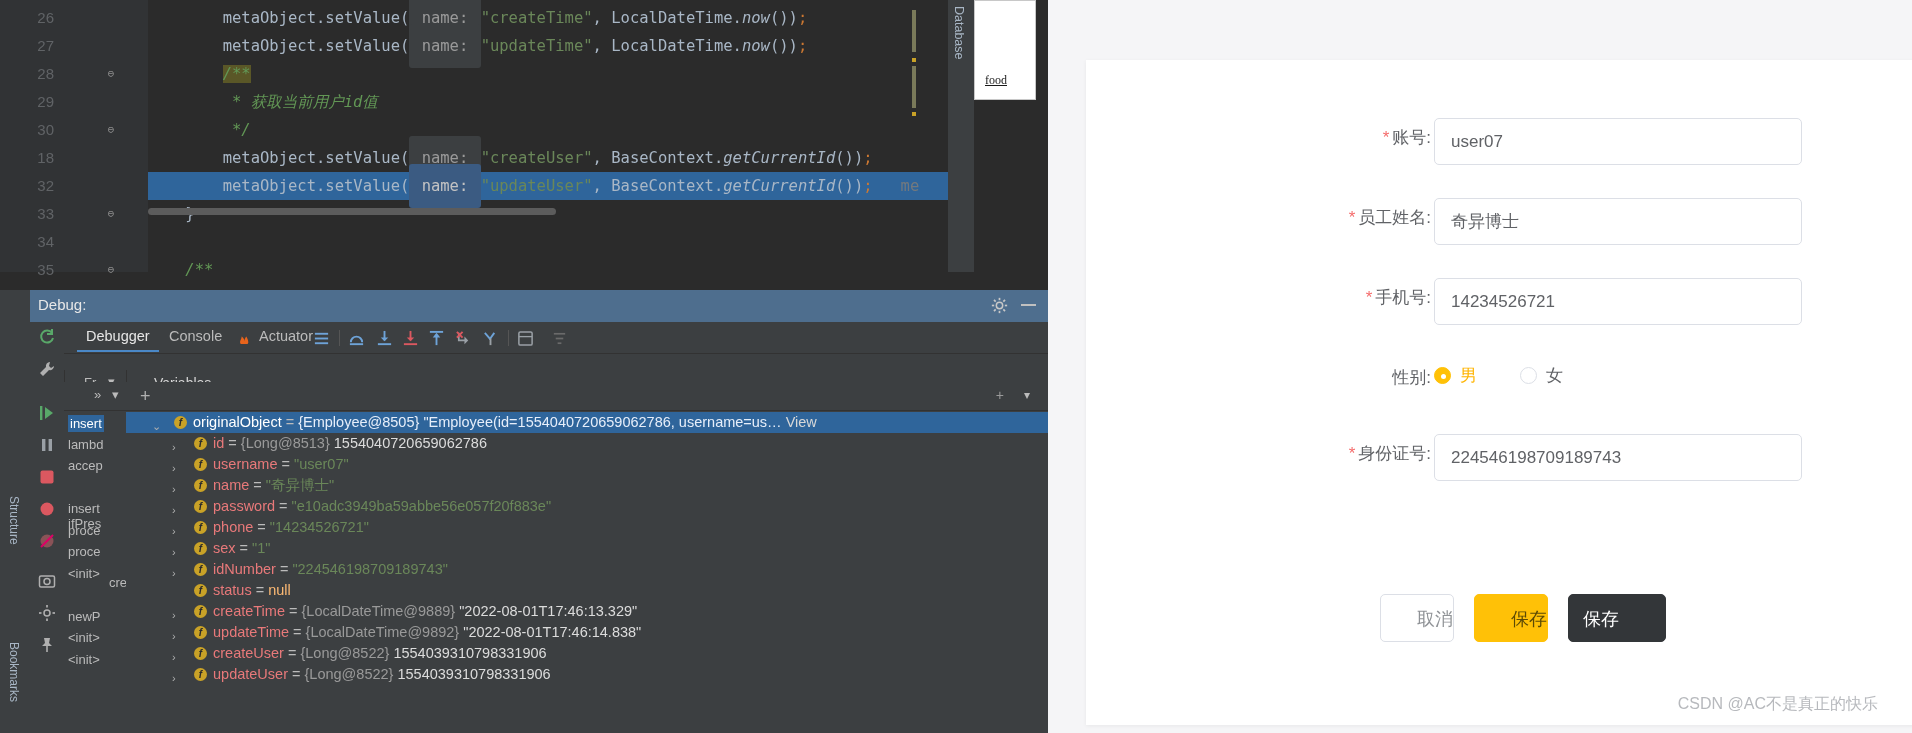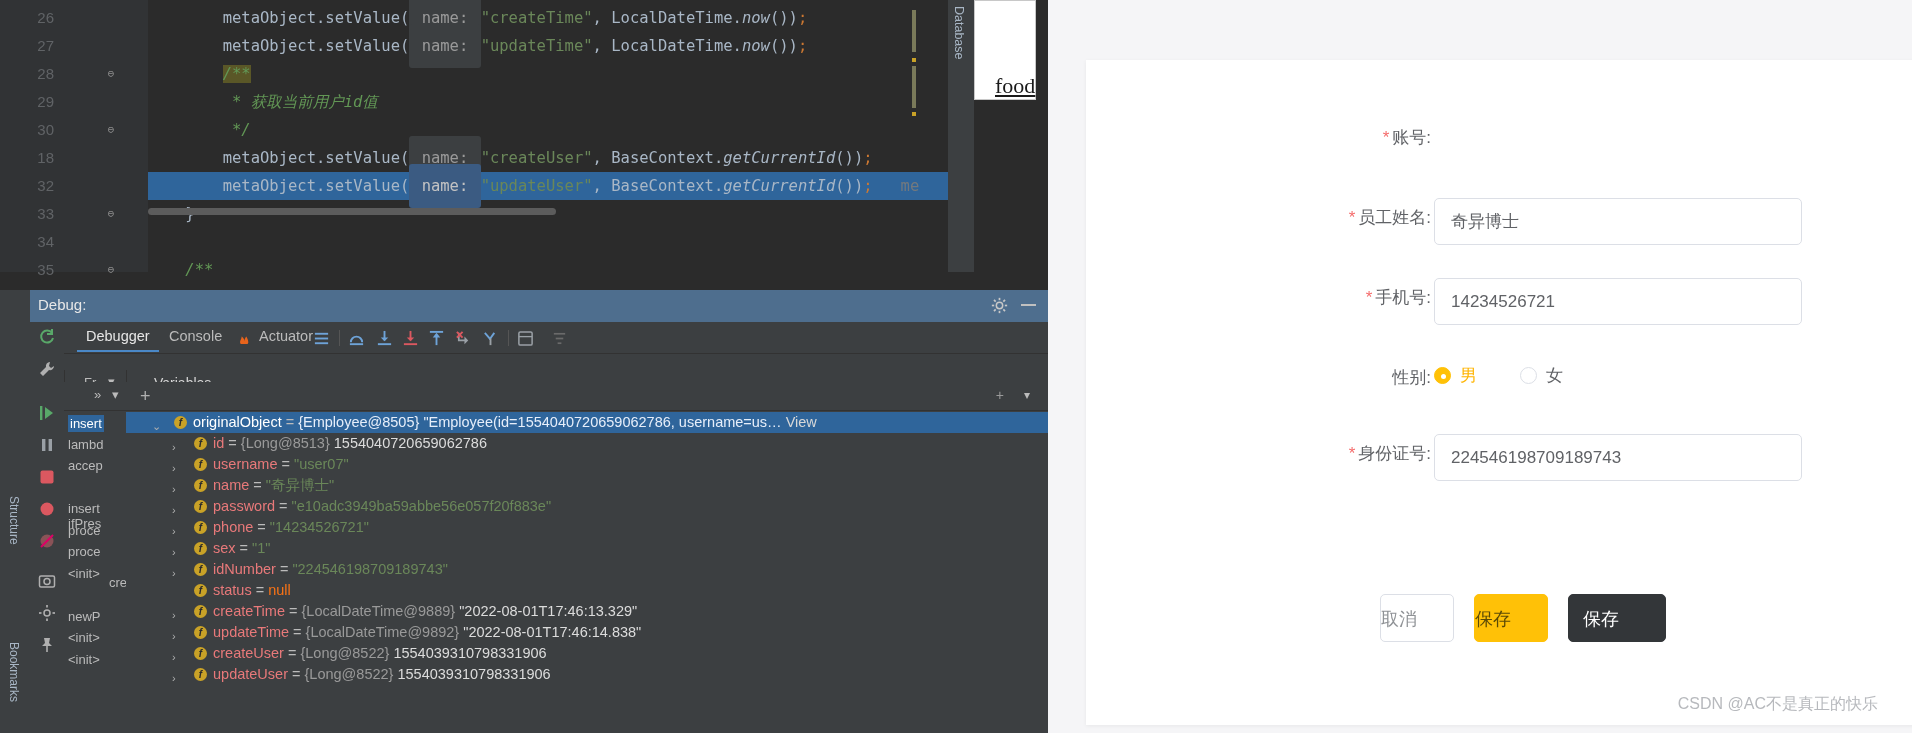--- a/index.html
+++ b/index.html
@@ -42,22 +42,22 @@
                 background:#3c3f41; }
   .vtoolstrip .vlabel { position:absolute; top:6px; left:4px; color:#a9b7c6;
               font-size:12.5px; writing-mode:vertical-rl; }
   
   .minimap { position:absolute; left:910px; top:0; width:14px; height:272px; }
   .minimap i { position:absolute; left:2px; width:4px; background:#7a7a5a; display:block; }
 
   
   .popup { position:absolute; left:974px; top:0; width:62px; height:100px;
            background:#fff; border:1px solid #c8c8c8; }
-  .popup span { position:absolute; left:20px; top:72px; color:#1a1a1a;
-                font-family:"Liberation Serif", serif; font-size:22px;text-decoration:underline; }
+  .popup span { position:absolute; left:10px; top:72px; color:#1a1a1a;
+                font-family:"Liberation Serif", serif; font-size:12px;text-decoration:underline; }
 
   
   .debugwin { position:absolute; left:30px; top:290px; width:1018px; height:460px;
               background:#3c3f41; }
   .dbg-titlebar { position:absolute; left:0; top:0; width:1018px; height:32px;
                   background:#4e6e8e; }
   .dbg-title { position:absolute; left:8px; top:6px; color:#e8e8e8; font-size:15px; }
   .dbg-tab { position:absolute; left:105px; top:0; width:196px; height:32px;
              background:#5b7f9f; border-bottom:3px solid #3d9ae8; }
   .dbg-tab .label { position:absolute; left:38px; top:6px; color:#fff; font-size:15px; }
@@ -113,21 +113,21 @@
   .arrow { position:absolute; color:#b0b0b0; font-size:11px; }
   .fico { position:absolute; width:13px; height:13px; border-radius:50%;
           background:#c9a227; color:#2b2b2b; font-size:10px; line-height:13px;
           text-align:center; font-style:italic; font-weight:bold; top:4px; }
   .vname { color:#e8797a; }
   .varrow.sel .vname { color:#ffffff; }
   .veq { color:#bbbbbb; }
   .vtype { color:#9a9a9a; }
   .vstr { color:#6a8759; }
   .vnum { color:#dcdcdc; }
-  .vnull { color:#f97316; }
+  .vnull { color:#fdba74; }
   .varrow.sel .vstr, .varrow.sel .vtype, .varrow.sel .vnum { color:#e6eefa; }
   .viewlink { color:#d8d8d8; }
 
   
   .leftrail { position:absolute; left:0; top:290px; width:30px; height:443px;
               background:#3c3f41; }
   .leftrail .rlabel { position:absolute; left:7px; color:#a9b7c6; font-size:12px;
               writing-mode:vertical-rl; }
 
   
@@ -150,21 +150,21 @@
   .rdot { position:absolute; left:0; top:3px; width:17px; height:17px;
           border-radius:50%; border:1px solid #dcdfe6; background:#fff; }
   .rdot.on { background:#ffc107; border-color:#ffc107; }
   .rdot.on:after{ content:""; position:absolute; left:5.5px; top:5.5px;
                   width:5px; height:5px; border-radius:50%; background:#fff; }
   .rlbl { position:absolute; left:26px; top:0; font-size:17px; color:#606266; }
   .rlbl.on { color:#ffb400; }
 
   .btnrow { position:absolute; left:0; top:534px; width:900px; height:48px; }
   .btn { position:absolute; top:0; height:48px; border-radius:5px; font-size:18px;
-         line-height:48px; text-align:left; }
+         line-height:48px; text-align:right; }
   .btn-cancel { left:294px; width:74px; background:#fff; border:1px solid #dcdfe6;
                 color:#8f9296; }
   .btn-save   { left:388px; width:74px; background:#ffc107; color:#5b4a06;
                 border:1px solid #ffc107; }
   .btn-saveadd{ left:482px; width:98px; background:#333639; color:#ffffff;
                 border:1px solid #333639; text-align:left; padding-left:14px; }
 
   .watermark { position:absolute; right:34px; bottom:18px; color:#b7b9bd;
                font-size:16px; }
 </style>
@@ -458,20 +458,21 @@
     </div>
   </div>
 
   <div class="browser">
     <div class="formcard">
 
       <div class="frow" style="top:58px;">
         <span class="flabel">
           <span class="req">*</span><span>账号:</span>
         </span>
+        <div class="finput">user07</div>
       </div>
 
       <div class="frow" style="top:138px;">
         <span class="flabel">
           <span class="req">*</span><span>员工姓名:</span>
         </span>
         <div class="finput">奇异博士</div>
       </div>
 
       <div class="frow" style="top:218px;">

